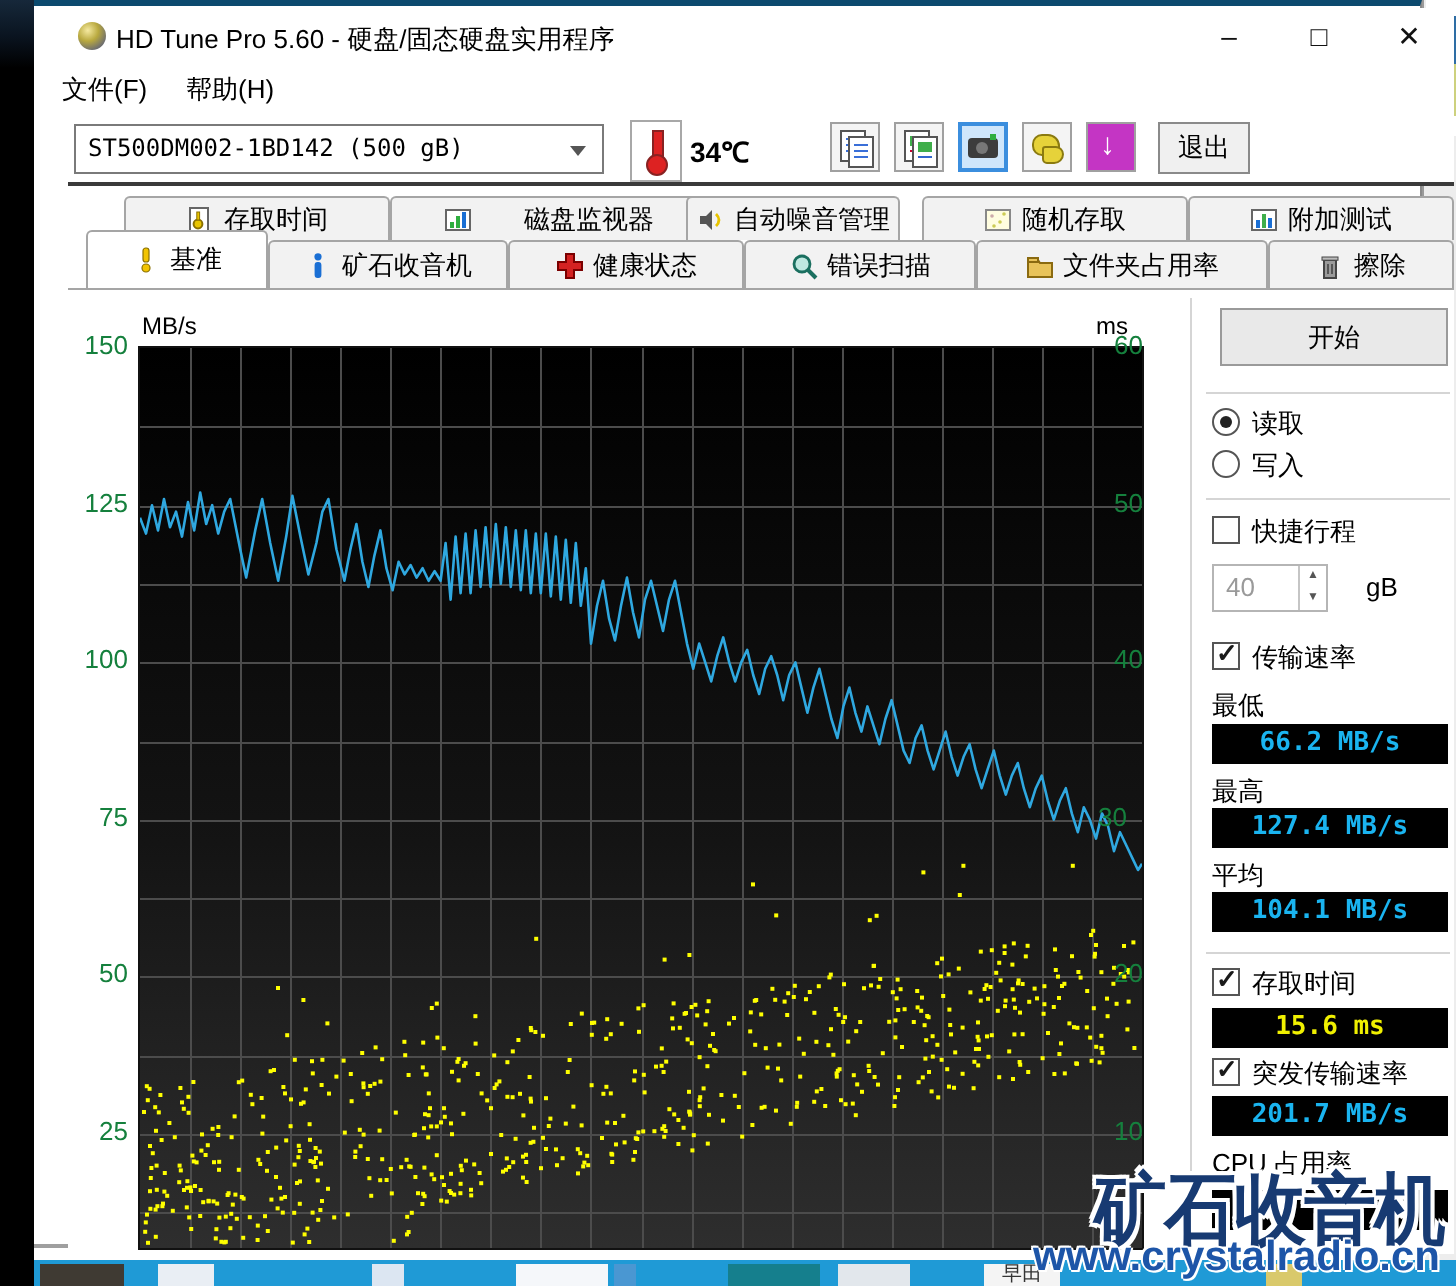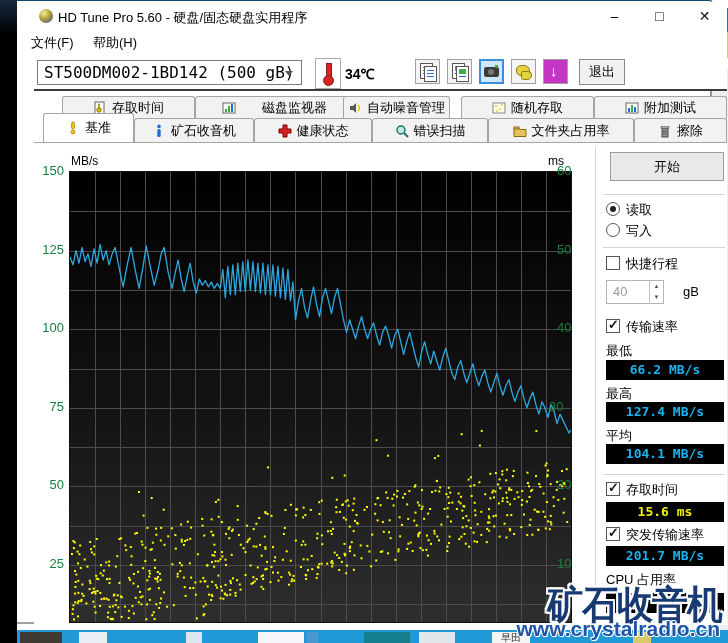--- a/index.html
+++ b/index.html
@@ -10,37 +10,37 @@
   
   #bg-strip{left:711px;top:0;width:17px;height:643px;background:#ededed;border-left:1px solid #9a9a9a;z-index:0;}
   .bgsb{position:absolute;left:1px;width:16px;}
   .bgdash{position:absolute;left:3px;width:10px;height:3px;background:#b2b2b2;}
 
   
   #taskbar{left:0;top:630px;width:728px;height:13px;background:#1f9ad6;z-index:2;}
   .tbblock{position:absolute;top:2px;height:11px;font-size:10px;line-height:11px;color:#333;text-align:center;overflow:hidden;}
 
   
-  #win{left:17px;top:0;width:694px;height:624px;background:#fff;border-top:1px solid #0c4a6e;
+  #win{left:17px;top:0;width:694px;height:624px;background:#fff;border-top:3px solid #0c4a6e;
        border-right:1px solid #8a8a8a;border-bottom:2px solid #9f9f9f;box-sizing:border-box;z-index:1;}
 
   #titlebar{left:17px;top:1px;width:693px;height:29px;background:#fff;}
   #app-icon{position:absolute;left:5px;top:7px;width:14px;height:14px;border-radius:50%;
             background:radial-gradient(circle at 35% 30%,#f5e9a0 0%,#b9a93f 40%,#6f6f6f 75%,#3a3a3a 100%);}
   #title-text{position:absolute;left:24px;top:7px;font-size:13px;white-space:nowrap;}
   .wc{position:absolute;top:0;width:45px;height:29px;text-align:center;line-height:29px;font-size:14px;color:#111;}
   #btn-min{left:558px;} #btn-max{left:603px;} #btn-close{left:648px;}
 
   #menubar{left:17px;top:30px;width:693px;height:22px;background:#fff;}
   .menu-item{position:absolute;top:3px;font-size:13px;}
   #menu-file{left:-3px;} #menu-help{left:59px;}
 
   #toolbar{left:17px;top:52px;width:693px;height:38px;background:#fff;border-bottom:2px solid #3a3a3a;box-sizing:border-box;}
   #drive-select{position:absolute;left:3px;top:7px;width:265px;height:25px;border:1px solid #7a7a7a;background:#fff;
-                font-family:"DejaVu Sans Mono",monospace;font-size:16px;line-height:23px;padding-left:6px;box-sizing:border-box;white-space:nowrap;overflow:hidden;}
+                font-family:"DejaVu Sans Mono",monospace;font-size:12px;line-height:23px;padding-left:6px;box-sizing:border-box;white-space:nowrap;overflow:hidden;}
   #dd-arrow{position:absolute;right:8px;top:10px;width:0;height:0;border-left:4px solid transparent;border-right:4px solid transparent;border-top:5px solid #555;}
   #thermo-btn{position:absolute;left:281px;top:5px;width:24px;height:29px;border:1px solid #a8a8a8;background:#fff;}
   .thermo-stem{position:absolute;left:10px;top:4px;width:4px;height:14px;background:#d22;border:1px solid #822;}
   .thermo-bulb{position:absolute;left:7px;top:16px;width:9px;height:9px;border-radius:50%;background:#d22;border:1px solid #822;}
   #temp-label{position:absolute;left:311px;top:11px;font-weight:bold;font-size:14px;}
   .tbtn{position:absolute;top:6px;width:25px;height:25px;border:1px solid #a0a0a0;background:#f4f4f4;box-sizing:border-box;}
   .tbtn.sel{border:2px solid #3b8ede;background:#cfe6fb;}
   #tb1{left:381px;} #tb2{left:413px;} #tb3{left:445px;} #tb4{left:477px;} #tb5{left:509px;background:#c435c4;}
   .page{position:absolute;background:#fff;border:1px solid #555;width:11px;height:14px;}
   .pline{position:absolute;left:2px;width:7px;height:1px;}

